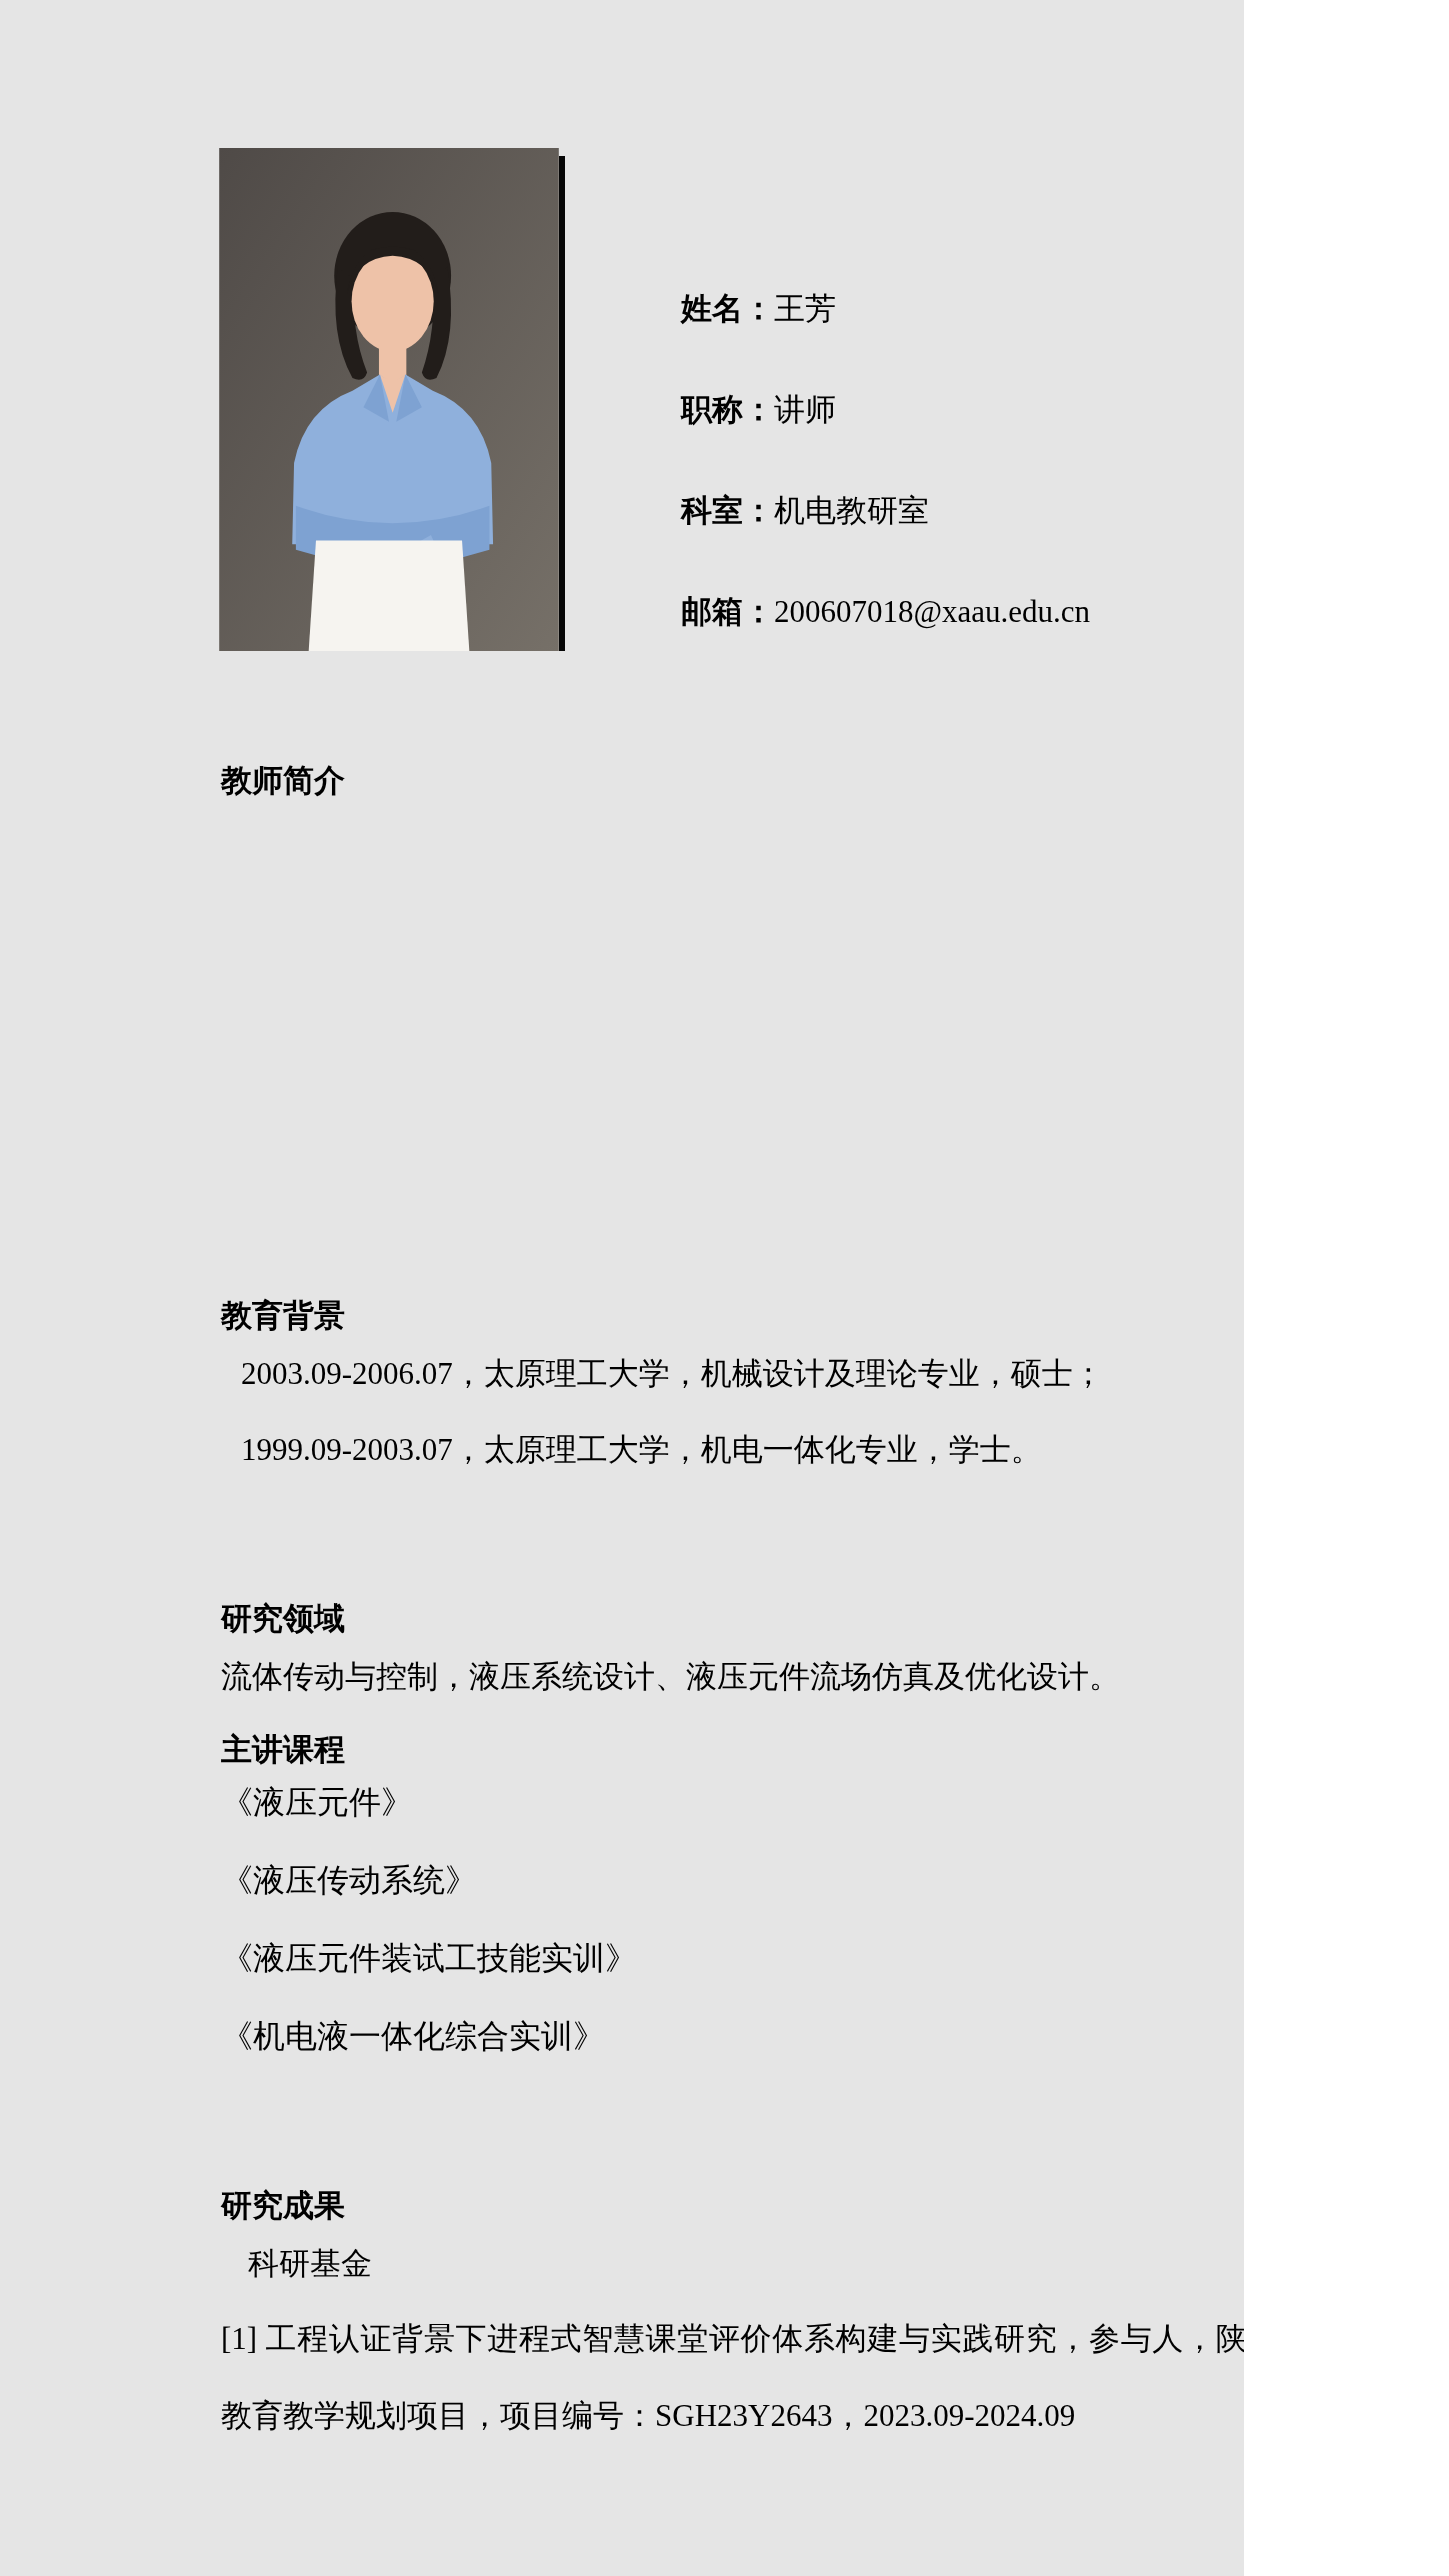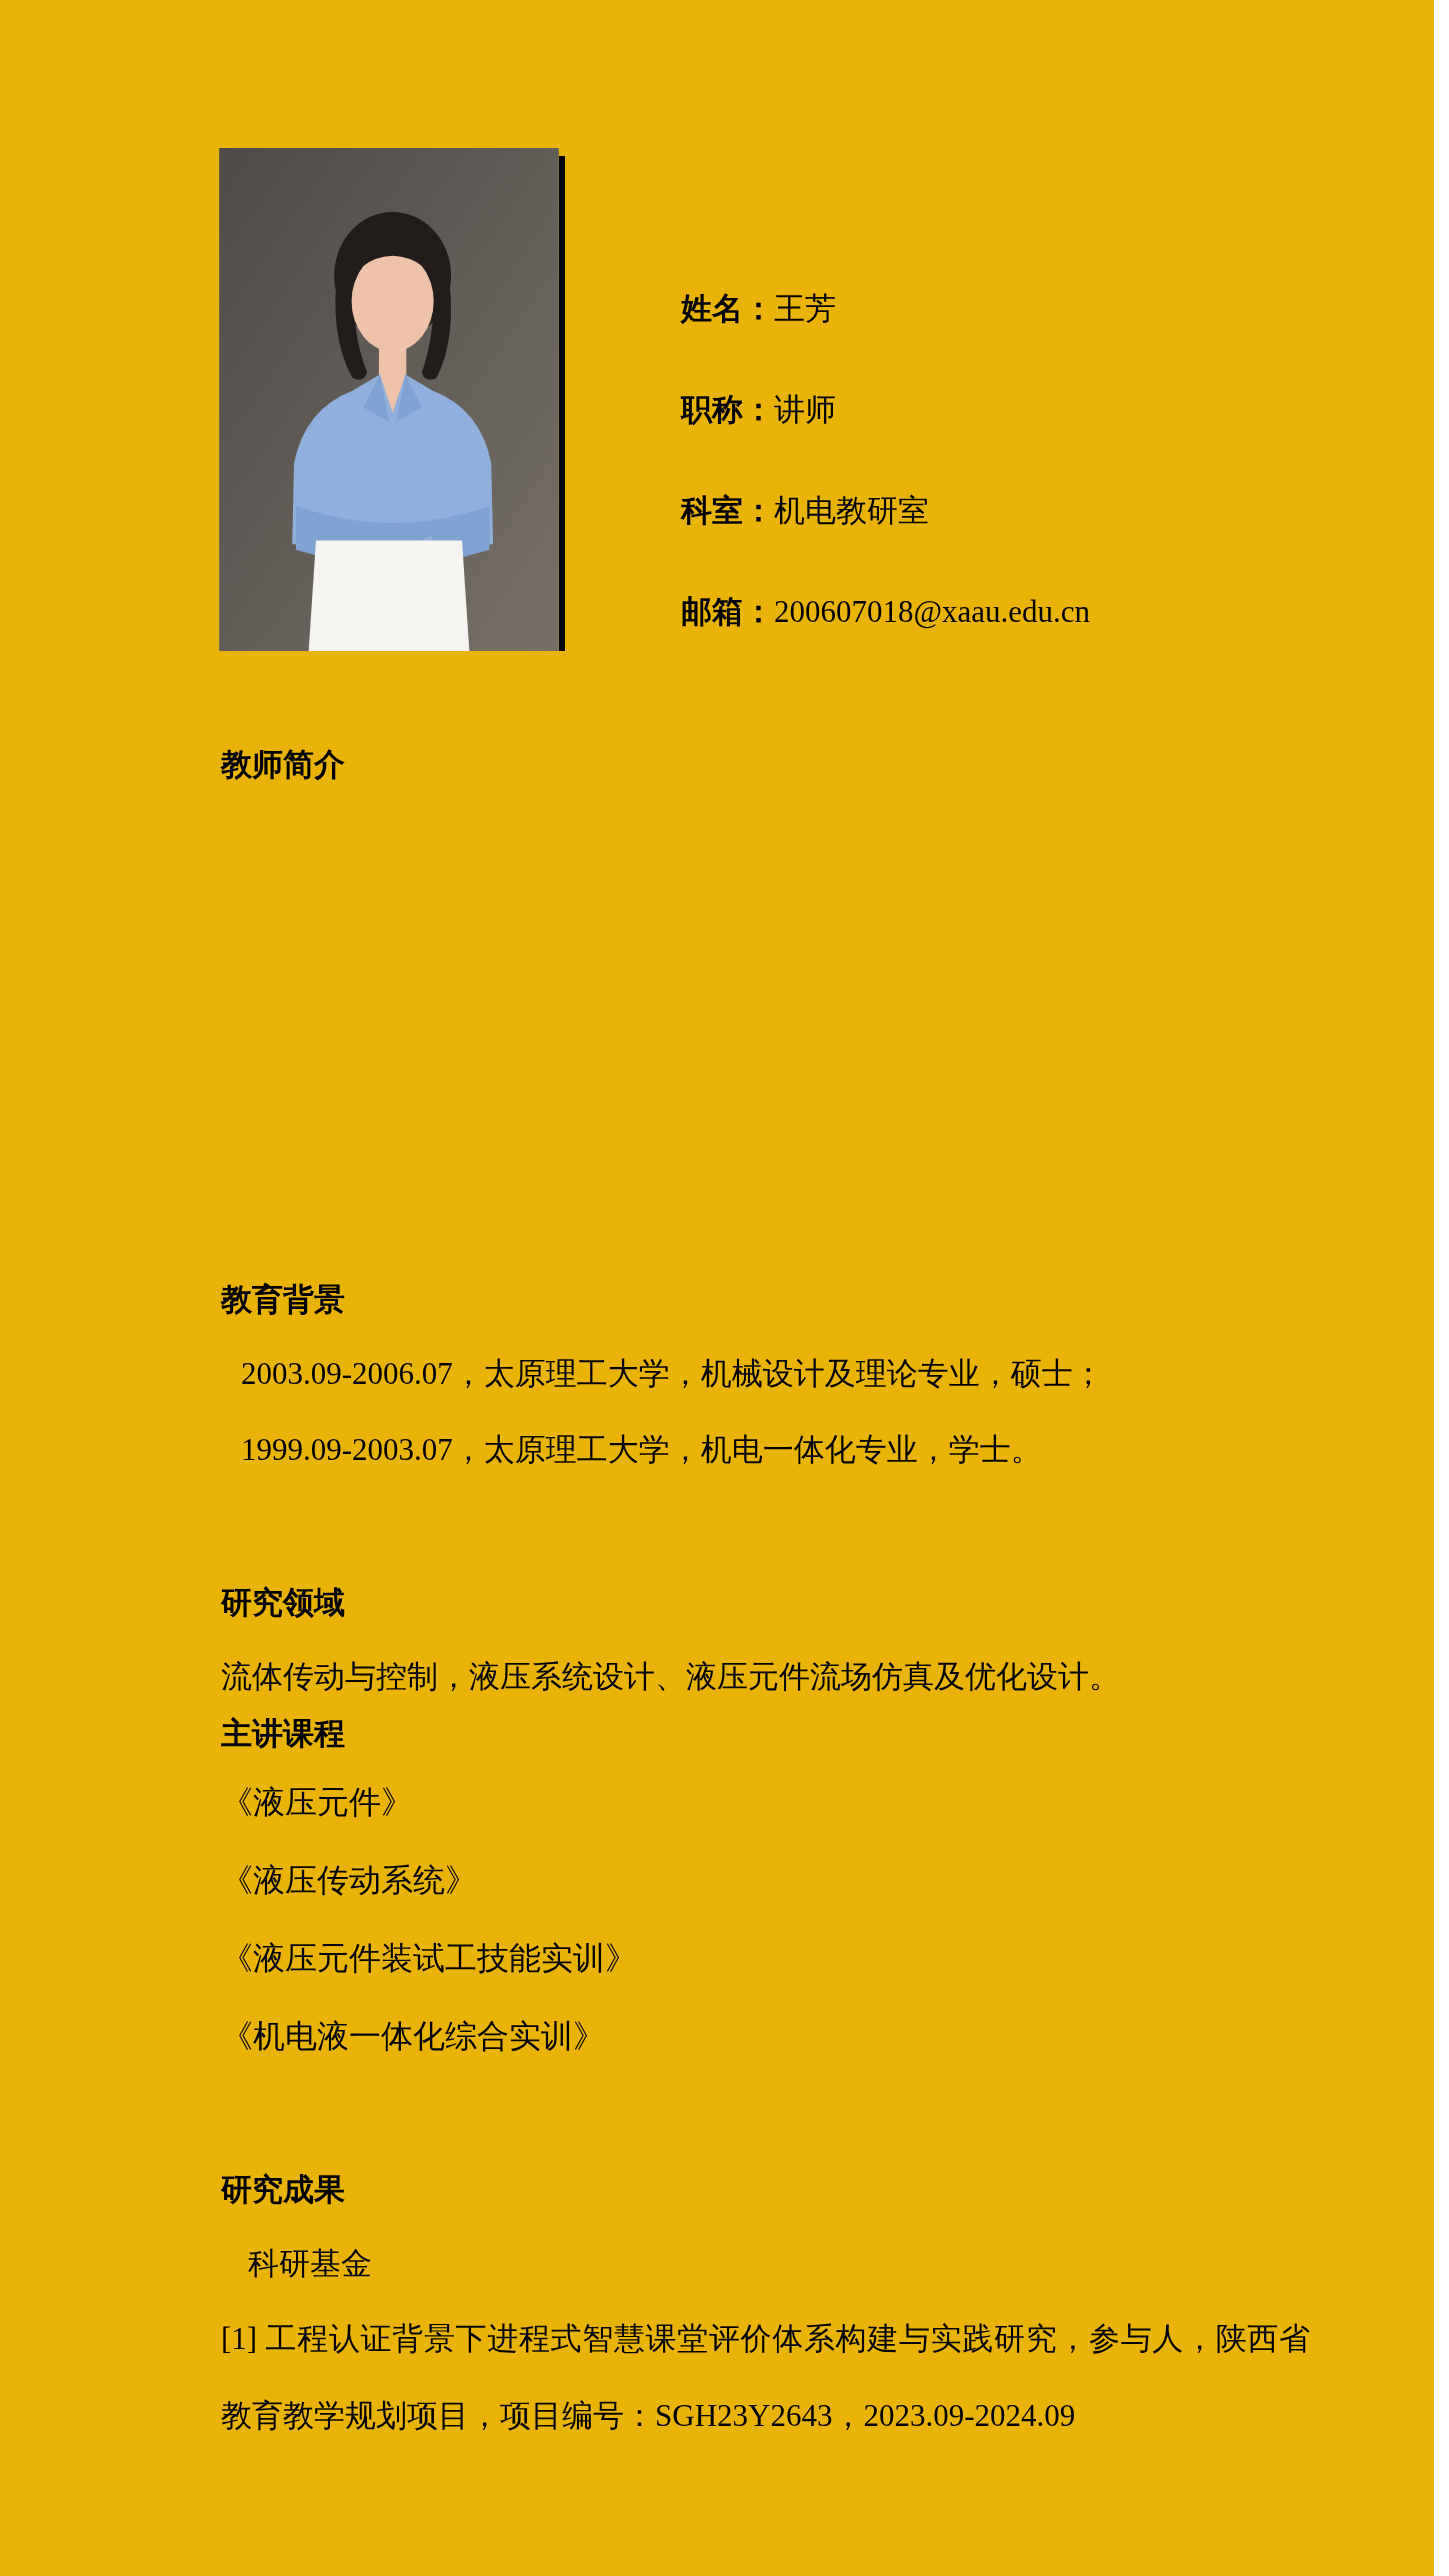--- a/index.html
+++ b/index.html
@@ -1,27 +1,27 @@
 <!DOCTYPE html>
 <html style="font-size:14.6px"><head>
 <meta charset="utf-8">
 <style>
   html,body{margin:0;padding:0;background:#ffffff;}
   .page{
     position:relative;
-    width:1434px;
+    width:1244px;
     height:2576px;
-    background:#eab308;
+    background:#e5e5e5;
     font-family:"Liberation Serif","DejaVu Serif",serif;
     color:#000000;
     overflow:hidden;
   }
   .abs{position:absolute;}
   .txt{font-size:31px;line-height:37px;white-space:nowrap;}
-  .h{font-weight:bold;}
+  .h{font-weight:bold;margin-top:16px;}
   .photo-wrap{left:219px;top:148px;width:340px;height:503px;}
   .photo-shadow{left:559px;top:156px;width:5.5px;height:495px;background:#060606;}
   .fields{left:681px;top:290px;}
   .field-row{height:37px;margin-bottom:64px;font-size:31px;line-height:37px;white-space:nowrap;}
   .field-label{font-weight:bold;}
   .para{
     font-size:31px;
     line-height:73px;
     text-align:justify;
     white-space:normal;

